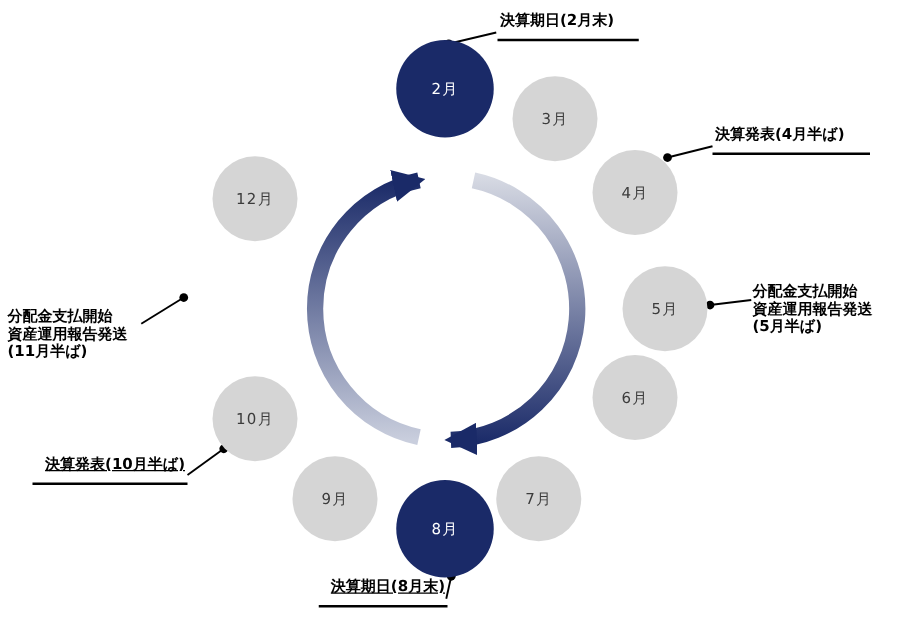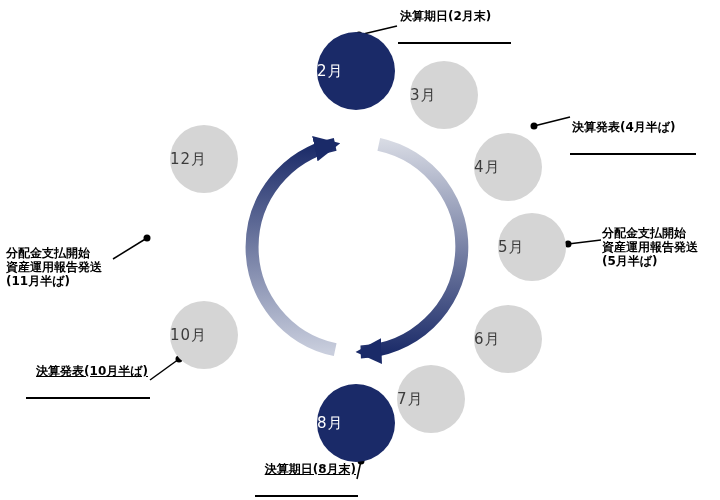--- a/index.html
+++ b/index.html
@@ -10,47 +10,47 @@
     --arrow-light-right:#d8dbe4;
     --callout:#000000;
   }
   html,body{margin:0;padding:0;background:#ffffff;}
   body{font-family:"DejaVu Sans","Liberation Sans",sans-serif;}
   .stage{position:relative;width:720px;height:500px;overflow:hidden;background:#fff;}
   .overlay{position:absolute;left:0;top:0;width:720px;height:500px;pointer-events:none;}
 
   .month{position:absolute;width:68px;height:68px;border-radius:50%;
     background:var(--month-gray);color:var(--month-text);
-    display:flex;align-items:center;
-    font-size:15px;letter-spacing:1px;}
+    display:flex;align-items:center;justify-content:center;
+    font-size:12px;letter-spacing:1px;}
   .month.highlight{width:78px;height:78px;background:var(--navy);color:#ffffff;}
 
   
   .pos0{left:317px;top:32px;}
   .pos1{left:410px;top:61px;}
-  .pos2{left:474px;top:133px;}
+  .pos2{left:474px;top:120px;}
   .pos3{left:498px;top:213px;}
-  .pos4{left:474px;top:305px;}
+  .pos4{left:474px;top:284px;}
   .pos5{left:397px;top:365px;}
   .pos6{left:317px;top:384px;}
   .pos7{left:234px;top:365px;}
   .pos8{left:170px;top:301px;}
   .pos9{left:146px;top:213px;}
   .pos10{left:170px;top:125px;}
   .pos11{left:234px;top:61px;}
 
   .callout{position:absolute;font-size:12px;font-weight:bold;color:var(--callout);
     line-height:14px;white-space:nowrap;}
-  .callout.u{border-bottom:2px solid var(--callout);padding-bottom:19px;}
+  .callout.u{border-bottom:2px solid var(--callout);padding-bottom:8px;}
   .ext-r{padding-right:20px;padding-left:2px;}
   .ext-l{padding-left:10px;padding-right:2px;text-decoration:underline;}
   .callout .ln{display:block;}
 
   .lbl-feb{left:398px;top:9px;}
-  .lbl-apr{left:570px;top:100px;margin-top:20px;}
+  .lbl-apr{left:570px;top:100px;}
   .lbl-may{left:602px;top:226px;}
   .lbl-aug{right:362px;top:462px;}
   .lbl-oct{right:570px;top:364px;}
   .lbl-nov{left:6px;top:246px;}
 </style>
 </head>
 <body>
 
 <div class="stage">
 
@@ -105,20 +105,23 @@
     </div>
   <div class="month pos4">
       <span>6月</span>
     </div>
   <div class="month pos5">
       <span>7月</span>
     </div>
   <div class="month pos6 highlight">
       <span>8月</span>
     </div>
+  <div class="month pos7">
+      <span>9月</span>
+    </div>
   <div class="month pos8">
       <span>10月</span>
     </div>
   <div class="month pos10">
       <span>12月</span>
     </div>
 
   <div class="callout u ext-r lbl-feb">
     <span class="ln">決算期日(2月末)</span>
   </div>

